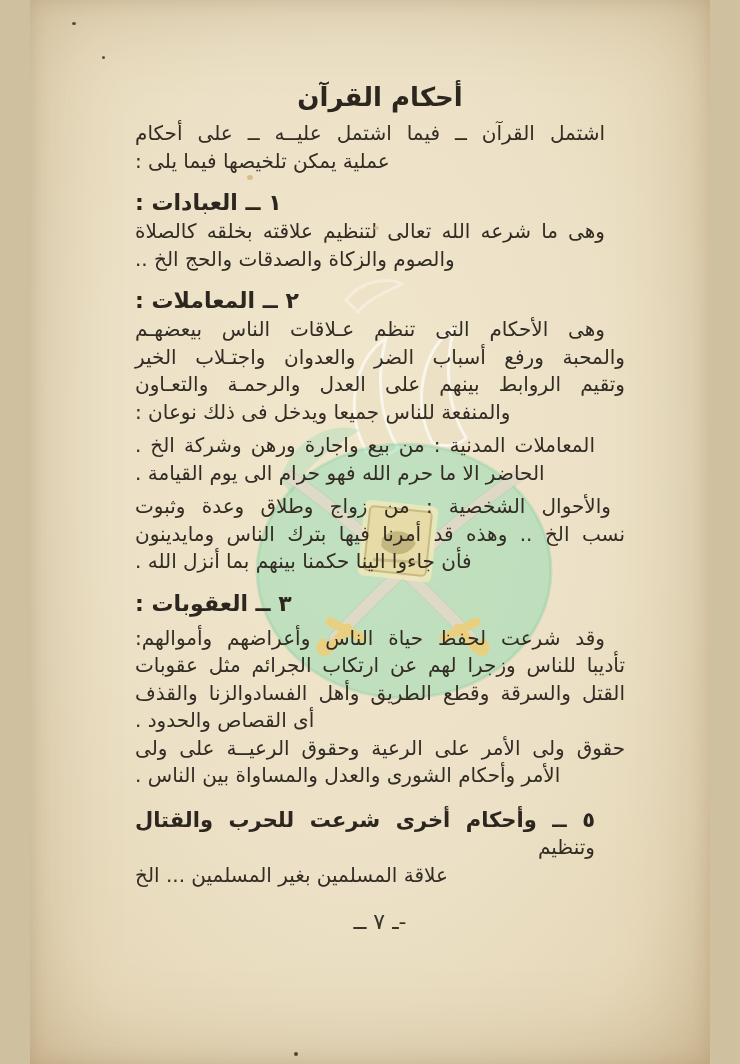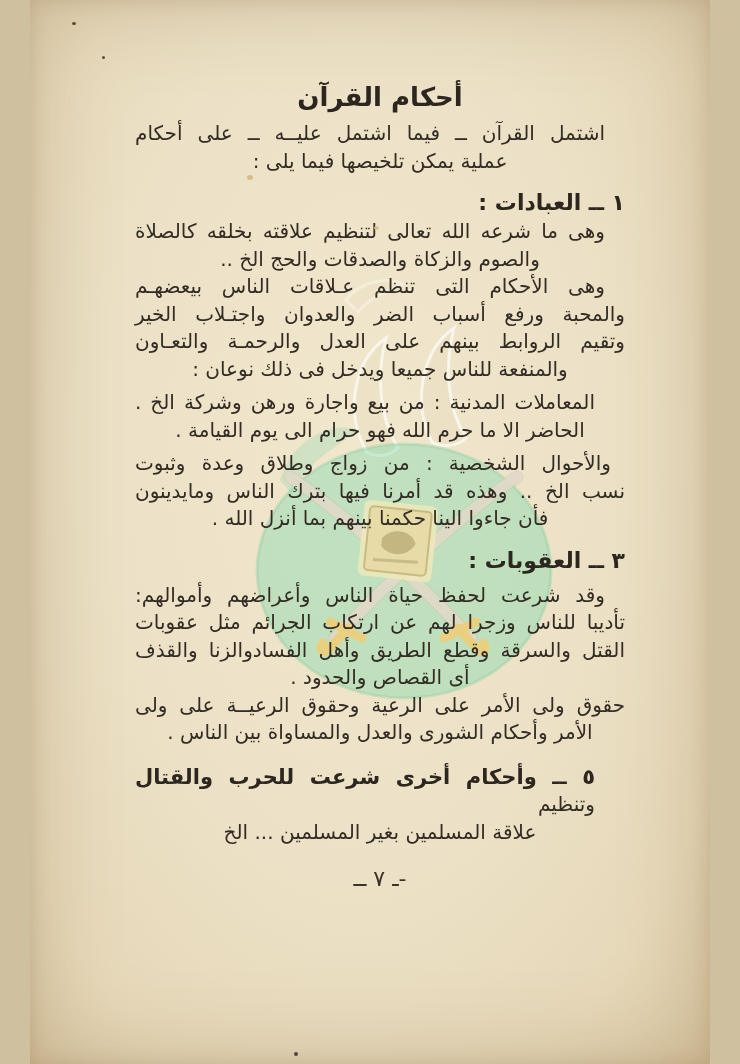--- a/index.html
+++ b/index.html
@@ -41,28 +41,28 @@
     line-height:27.5px;
   }
   .title{
     margin:0 0 6px 0;
     font-size:26px;line-height:34px;
     font-weight:bold;
     text-align:center;
     color:#2c261f;
   }
   .l{text-align:justify;text-align-last:justify;}
-  .last{text-align:center;}
+  .last{text-align:left;}
   .ind{padding-right:20px;}
   .ind2{padding-right:30px;}
   .ind3{padding-right:14px;}
   .heading{
     font-weight:bold;
     font-size:22px;line-height:30px;
-    text-align:right;
+    text-align:left;
     margin-top:13px;
     color:#2c261f;
   }
   .hline{margin-top:17px;}
   .hline .b{font-weight:bold;font-size:21px;color:#2c261f;}
   .para{margin:0;}
   .mt6{margin-top:6px;}
   .pageno{
     margin-top:19px;
     text-align:center;
@@ -126,20 +126,21 @@
       <div class="l ind">اشتمل القرآن ــ فيما اشتمل عليــه ــ على أحكام</div>
       <div class="last">عملية يمكن تلخيصها فيما يلى :</div>
     </div>
 
     <div class="heading">١ ــ العبادات :</div>
     <div class="para">
       <div class="l ind">وهى ما شرعه الله تعالى لتنظيم علاقته بخلقه كالصلاة</div>
       <div class="last">والصوم والزكاة والصدقات والحج الخ ..</div>
     </div>
 
+    <div class="heading">٢ ــ المعاملات :</div>
     <div class="para">
       <div class="l ind">وهى الأحكام التى تنظم عـلاقات الناس بيعضهـم</div>
       <div class="l">والمحبة ورفع أسباب الضر والعدوان واجتـلاب الخير</div>
       <div class="l">وتقيم الروابط بينهم على العدل والرحمـة والتعـاون</div>
       <div class="last">والمنفعة للناس جميعا ويدخل فى ذلك نوعان :</div>
     </div>
     <div class="para mt6">
       <div class="l ind2">المعاملات المدنية : من بيع واجارة ورهن وشركة الخ .</div>
       <div class="last">الحاضر الا ما حرم الله فهو حرام الى يوم القيامة .</div>
     </div>

